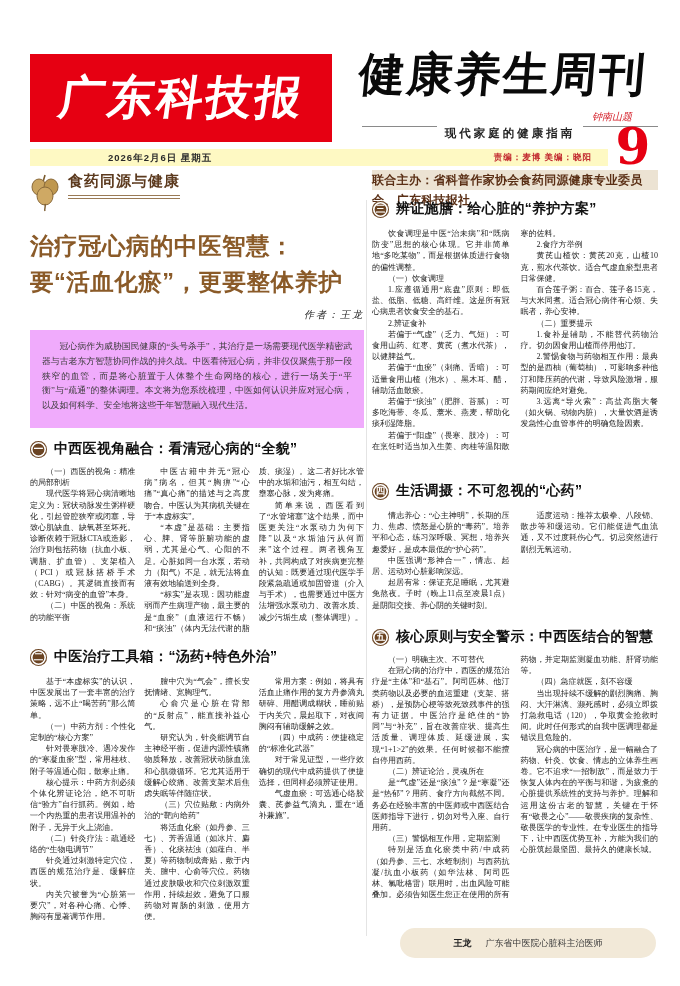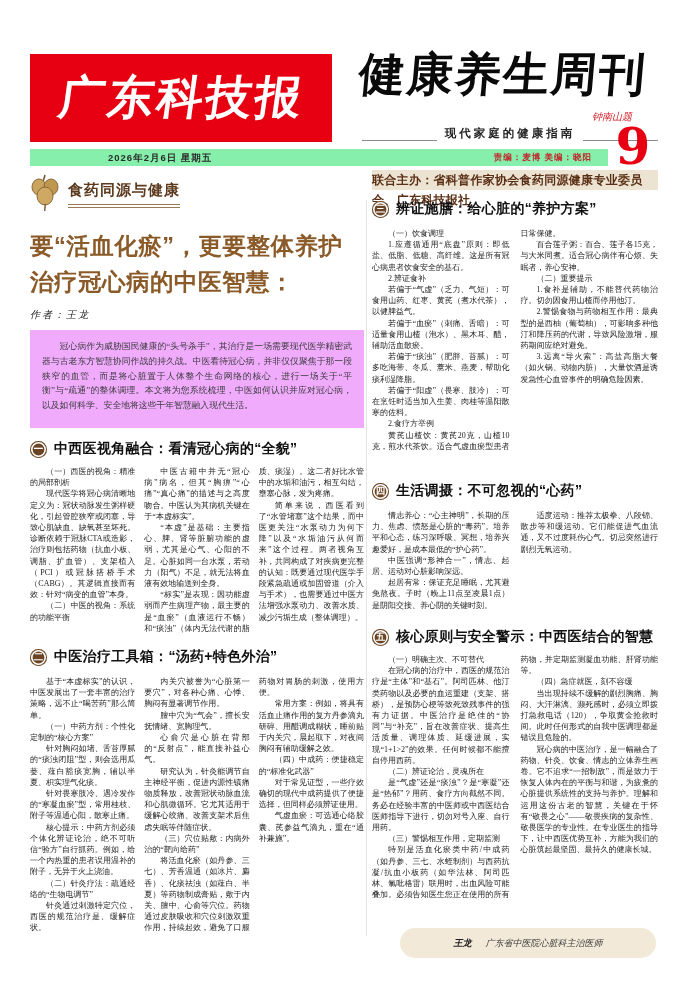--- a/index.html
+++ b/index.html
@@ -5,38 +5,38 @@
   *{margin:0;padding:0;box-sizing:border-box}
   html,body{width:680px;height:986px}
   body{background:#ffffff;position:relative;overflow:hidden;font-family:"Liberation Serif",serif;color:#1d1d1d}
   .abs{position:absolute}
 
   
   .brand-box{left:30px;top:54px;width:302px;height:88px;background:#e60012;display:flex;align-items:center;justify-content:center}
   .brand-name{color:#fff;font-family:"DejaVu Serif",serif;font-weight:bold;font-size:46px;letter-spacing:3px;transform:skewX(-8deg)}
   .weekly-title{left:348px;top:44px;width:310px;text-align:center;font-family:"DejaVu Serif",serif;font-weight:bold;font-size:46px;letter-spacing:2px;color:#0a0a0a;transform:skewX(-5deg)}
   .title-signature{left:592px;top:110px;width:66px;text-align:left;color:#d5202a;font-size:10px;font-style:italic}
-  .tagline-row{left:362px;top:126px;width:296px;display:flex;align-items:flex-end;gap:8px}
+  .tagline-row{left:362px;top:126px;width:296px;display:flex;align-items:flex-start;gap:8px}
   .tagline-rule{flex:1;height:1px;background:#8a8a8a}
   .tagline-text{font-family:"Liberation Sans",sans-serif;font-weight:bold;font-size:11.5px;letter-spacing:3px;color:#222;white-space:nowrap}
 
-  .date-band{left:30px;top:149px;width:578px;height:17px;background:#86efac}
+  .date-band{left:30px;top:149px;width:578px;height:17px;background:#fef9c3}
   .date-text{position:absolute;left:78px;top:0;line-height:17px;font-family:"Liberation Sans",sans-serif;font-size:9.5px;font-weight:bold;color:#2a2a2a;letter-spacing:1px}
   .editors-text{position:absolute;right:16px;top:0;line-height:17px;font-family:"Liberation Sans",sans-serif;font-size:8.5px;font-weight:bold;color:#c1272d;letter-spacing:1px}
   .page-number{left:608px;top:122px;width:50px;text-align:center;font-family:"DejaVu Serif",serif;font-weight:bold;font-size:50px;line-height:50px;color:#e60012}
 
   .organizer-bar{left:372px;top:170px;width:286px;height:20px;background:#ece3d3;text-align:left;line-height:20px;font-family:"Liberation Sans",sans-serif;font-weight:bold;font-size:12px;color:#5a2f15;letter-spacing:0.3px}
 
   
-  .column-logo{left:30px;top:172px;display:flex;align-items:center;gap:8px}
+  .column-logo{left:30px;top:172px;display:flex;align-items:flex-start;gap:8px}
   .logo-label{font-family:"Liberation Sans",sans-serif;font-weight:bold;font-size:15px;color:#5c3a1e;letter-spacing:1px;border-bottom:4px double #9a7a55;padding-bottom:4px}
 
   
   .article-title{left:30px;top:228px;width:334px;font-family:"Liberation Sans",sans-serif;font-weight:800;font-size:23.5px;line-height:36px;color:#8a5a28;letter-spacing:0.5px}
-  .author-line{left:30px;top:308px;width:334px;text-align:left;font-size:10px;letter-spacing:2px;color:#222;font-style:italic}
+  .author-line{left:30px;top:308px;width:334px;text-align:right;font-size:10px;letter-spacing:2px;color:#222;font-style:italic}
   .intro-box{left:30px;top:330px;width:334px;height:98px;background:#f0abfc;padding:9px 12px;font-size:8.8px;line-height:14.8px;text-align:justify;color:#3b3b3b}
   .intro-box p{text-indent:2em}
 
   
   .sec-head{display:flex;align-items:center;gap:7px}
   .sec-num{width:17px;height:17px;border-radius:50%;background:#6b4423;box-shadow:inset 0 0 0 1px #6b4423, inset 0 0 0 2.6px #fff;color:#fff;font-family:"Liberation Sans",sans-serif;font-weight:bold;font-size:9.5px;display:flex;align-items:center;justify-content:center;flex:0 0 17px}
   .sec-title{font-family:"Liberation Sans",sans-serif;font-weight:800;font-size:14px;color:#111;letter-spacing:0.3px;white-space:nowrap}
 
   
   .body-text{font-size:8px;line-height:11.2px;text-align:justify;color:#1d1d1d;column-fill:auto;overflow:hidden}
@@ -50,21 +50,21 @@
   .s2-body{left:30px;top:676px;width:334px;height:262px}
   .s3-head{left:372px;top:200px;width:286px}
   .s3-body{left:372px;top:228px;width:286px;height:234px}
   .s4-head{left:372px;top:482px;width:286px}
   .s4-body{left:372px;top:510px;width:286px;height:110px}
   .s5-head{left:372px;top:628px;width:286px}
   .s5-body{left:372px;top:654px;width:286px;height:266px}
 
   .page-divider{left:366px;top:200px;width:1px;height:736px;background:#e4e4e4}
 
-  .footer-box{left:400px;top:928px;width:256px;height:30px;border-radius:15px;background:#f2e9d8;display:flex;align-items:center;justify-content:center;gap:14px;font-size:9px;color:#3b3b3b;font-style:italic}
+  .footer-box{left:400px;top:928px;width:256px;height:30px;border-radius:15px;background:#f2e9d8;display:flex;align-items:center;justify-content:center;gap:14px;font-size:9px;color:#3b3b3b;}
   .footer-box .fname{font-weight:bold;color:#222}
 </style>
 </head>
 <body>
 
 <div class="abs brand-box">
   <span class="brand-name">广东科技报</span>
 </div>
 <div class="abs weekly-title">健康养生周刊</div>
 <div class="abs title-signature">钟南山题</div>
@@ -89,22 +89,22 @@
       <ellipse cx="9" cy="15" rx="7" ry="8" fill="#c9a45f" stroke="#8a6a3a" stroke-width="1"></ellipse>
       <ellipse cx="21" cy="15" rx="7" ry="8" fill="#bf974e" stroke="#8a6a3a" stroke-width="1"></ellipse>
       <ellipse cx="15" cy="24" rx="8" ry="9" fill="#cfa964" stroke="#8a6a3a" stroke-width="1"></ellipse>
       <path d="M15 32 C16 35 14 37 15 39" stroke="#7a5a2e" stroke-width="1.4" fill="none"></path>
     </svg>
   </span>
   <span class="logo-label">食药同源与健康</span>
 </div>
 
 <div class="abs article-title">
+  <div>治疗冠心病的中医智慧：</div>
   <div>要“活血化瘀”，更要整体养护</div>
-  <div>治疗冠心病的中医智慧：</div>
 </div>
 <div class="abs author-line">作者：王龙</div>
 <div class="abs intro-box">
   <p>冠心病作为威胁国民健康的“头号杀手”，其治疗是一场需要现代医学精密武器与古老东方智慧协同作战的持久战。中医看待冠心病，并非仅仅聚焦于那一段狭窄的血管，而是将心脏置于人体整个生命网络的核心，进行一场关于“平衡”与“疏通”的整体调理。本文将为您系统梳理，中医如何认识并应对冠心病，以及如何科学、安全地将这些千年智慧融入现代生活。</p>
 </div>
 
 <div class="abs sec-head s1-head">
   <span class="sec-num">一</span>
   <span class="sec-title">中西医视角融合：看清冠心病的“全貌”</span>
 </div>
@@ -118,21 +118,20 @@
     <p>简单来说，西医看到了“水管堵塞”这个结果，而中医更关注“水泵动力为何下降”以及“水垢油污从何而来”这个过程。两者视角互补，共同构成了对疾病更完整的认知：既要通过现代医学手段紧急疏通或加固管道（介入与手术），也需要通过中医方法增强水泵动力、改善水质、减少污垢生成（整体调理）。</p>
   </div>
 
 <div class="abs sec-head s2-head">
   <span class="sec-num">二</span>
   <span class="sec-title">中医治疗工具箱：“汤药+特色外治”</span>
 </div>
 <div class="abs body-text cols3 s2-body">
     <p>基于“本虚标实”的认识，中医发展出了一套丰富的治疗策略，远不止“喝苦药”那么简单。</p>
     <p>（一）中药方剂：个性化定制的“核心方案”</p>
-    <p>针对胸闷如堵、舌苔厚腻的“痰浊闭阻”型，则会选用瓜蒌、薤白豁痰宽胸，辅以半夏、枳实理气化痰。</p>
     <p>针对畏寒肢冷、遇冷发作的“寒凝血瘀”型，常用桂枝、附子等温通心阳，散寒止痛。</p>
     <p>核心提示：中药方剂必须个体化辨证论治，绝不可听信“验方”自行抓药。例如，给一个内热重的患者误用温补的附子，无异于火上浇油。</p>
     <p>（二）针灸疗法：疏通经络的“生物电调节”</p>
     <p>针灸通过刺激特定穴位，西医的规范治疗是、缓解症状。</p>
     <p>内关穴被誉为“心脏第一要穴”，对各种心痛、心悸、胸闷有显著调节作用。</p>
     <p>膻中穴为“气会”，擅长安抚情绪、宽胸理气。</p>
     <p>心俞穴是心脏在背部的“反射点”，能直接补益心气。</p>
     <p>研究认为，针灸能调节自主神经平衡，促进内源性镇痛物质释放，改善冠状动脉血流和心肌微循环。它尤其适用于缓解心绞痛、改善支架术后焦虑失眠等伴随症状。</p>
     <p>（三）穴位贴敷：内病外治的“靶向给药”</p>
     <p>将活血化瘀（如丹参、三七）、芳香温通（如冰片、麝香）、化痰祛浊（如薤白、半夏）等药物制成膏贴，敷于内关、膻中、心俞等穴位。药物通过皮肤吸收和穴位刺激双重作用，持续起效，避免了口服药物对胃肠的刺激，使用方便。</p>
@@ -142,20 +141,21 @@
     <p>气虚血瘀：可选通心络胶囊、芪参益气滴丸，重在“通补兼施”。</p>
   </div>
 
 <div class="abs page-divider"></div>
 
 <div class="abs sec-head s3-head">
   <span class="sec-num">三</span>
   <span class="sec-title">辨证施膳：给心脏的“养护方案”</span>
 </div>
 <div class="abs body-text cols2 s3-body">
+    <p>饮食调理是中医“治未病”和“既病防变”思想的核心体现。它并非简单地“多吃某物”，而是根据体质进行食物的偏性调整。</p>
     <p>（一）饮食调理</p>
     <p>1.应遵循通用“底盘”原则：即低盐、低脂、低糖、高纤维。这是所有冠心病患者饮食安全的基石。</p>
     <p>2.辨证食补</p>
     <p>若偏于“气虚”（乏力、气短）：可食用山药、红枣、黄芪（煮水代茶），以健脾益气。</p>
     <p>若偏于“血瘀”（刺痛、舌暗）：可适量食用山楂（泡水）、黑木耳、醋，辅助活血散瘀。</p>
     <p>若偏于“痰浊”（肥胖、苔腻）：可多吃海带、冬瓜、薏米、燕麦，帮助化痰利湿降脂。</p>
     <p>若偏于“阳虚”（畏寒、肢冷）：可在烹饪时适当加入生姜、肉桂等温阳散寒的佐料。</p>
     <p>2.食疗方举例</p>
     <p>黄芪山楂饮：黄芪20克，山楂10克，煎水代茶饮。适合气虚血瘀型患者日常保健。</p>
     <p>百合莲子粥：百合、莲子各15克，与大米同煮。适合冠心病伴有心烦、失眠者，养心安神。</p>

